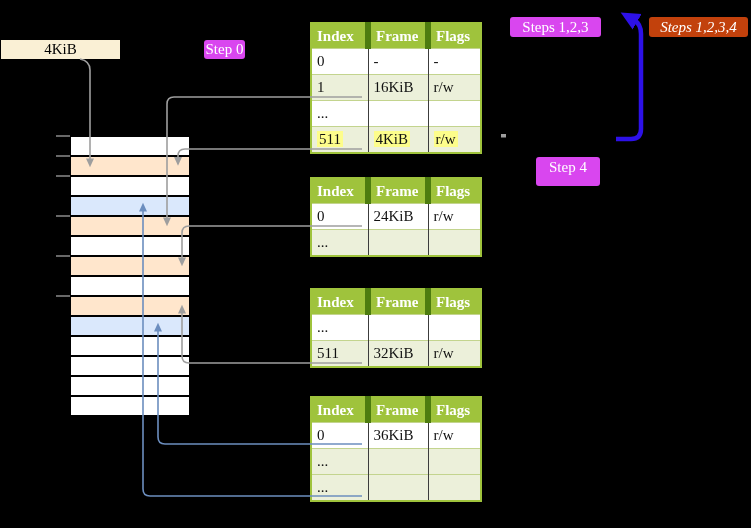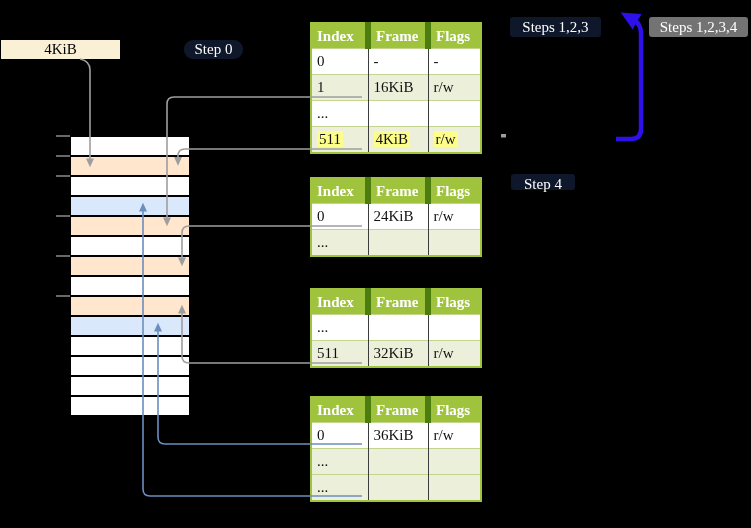--- a/index.html
+++ b/index.html
@@ -4,30 +4,30 @@
 <style>
   html,body{margin:0;padding:0;background:#000;}
   .canvas{
     position:relative;width:751px;height:528px;background:#000;overflow:hidden;
     font-family:"Liberation Serif","DejaVu Serif",serif;
   }
   .badge{
     position:absolute;color:#fff;font-size:15px;line-height:20px;
     text-align:center;border-radius:3px;white-space:nowrap;
   }
-  .crimson{background:#0f172a;}
-  .blue-badge{background:#737373;}
+  .crimson{background:#d946ef;}
+  .blue-badge{background:#c2410c;font-style:italic;}
   .cream-label{
     position:absolute;left:1px;top:40px;width:119px;height:19px;
     background:#FAF0D5;color:#000;font-size:15px;line-height:19px;text-align:center;
   }
-  #badge-step0{left:184px;top:40px;width:59px;height:19px;line-height:19px;border-radius:9px;}
+  #badge-step0{left:204px;top:40px;width:41px;height:19px;line-height:19px;}
   #badge-steps123{left:510px;top:17px;width:91px;height:20px;}
   #badge-steps1234{left:649px;top:17px;width:99px;height:20px;}
-  #badge-step4{left:511px;top:157px;width:64px;height:16px;margin-top:17px;}
+  #badge-step4{left:536px;top:157px;width:64px;height:29px;}
 
   .stack{position:absolute;left:70px;top:136px;width:120px;}
   .frame-row{height:20px;border:1px solid #000;box-sizing:border-box;}
 
   table.ptable{
     position:absolute;left:310px;width:170px;table-layout:fixed;
     border-collapse:collapse;border:2px solid #9FC33C;
   }
   table.ptable th{
     background:#9FC33C;color:#fff;font-weight:bold;font-size:15px;

